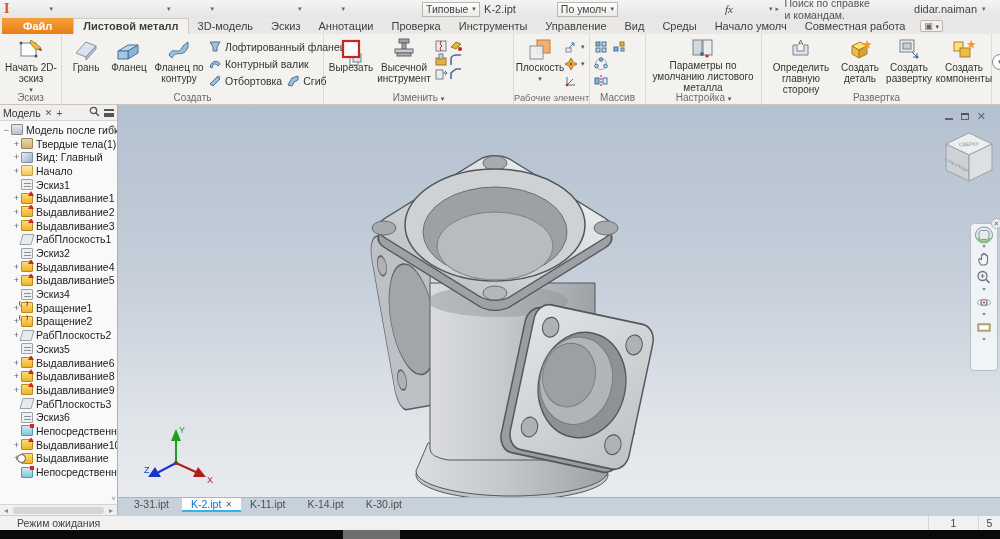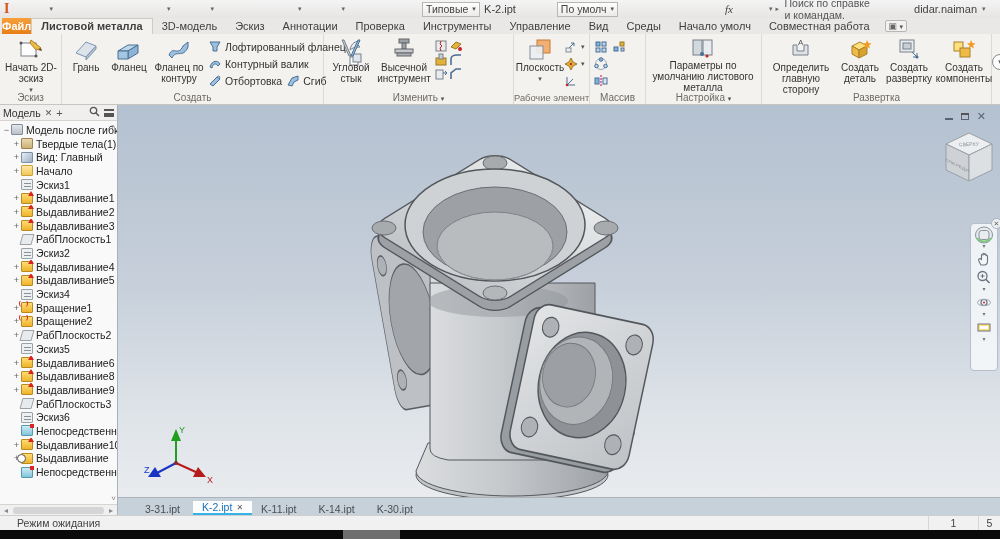--- a/index.html
+++ b/index.html
@@ -21,21 +21,21 @@
   .tb-right { margin-left:auto; display:flex; align-items:center; gap:5px; z-index:2; }
   .searchbox { display:flex; align-items:flex-end; gap:3px; color:#555; font-size:10.5px; }
   .winbtn { width:16px; height:14px; display:inline-flex; align-items:center; justify-content:center; color:#555; font-size:10px; }
   .bar-min { width:8px; height:2px; background:#555; display:inline-block; }
   .box-restore { width:8px; height:7px; border:1px solid #555; display:inline-block; position:relative; }
   .box-restore:before { content:""; position:absolute; left:-1px; top:-1px; width:8px; height:2px; background:#555; }
   .helpq { width:12px; height:12px; border:1px solid #777; border-radius:50%; display:inline-flex; align-items:center; justify-content:center; font-size:9px; color:#555; }
 
   
   .tabsrow { position:absolute; left:0; top:18px; width:1000px; height:16px; background:#e9e8e6; display:flex; align-items:flex-end; padding-left:2px; }
-  .tab-file { background:linear-gradient(#f6a03a,#e87f17); color:#fff; font-weight:bold; padding:1px 0 2px; height:16px; display:flex; align-items:center; }
+  .tab-file { background:linear-gradient(#f6a03a,#e87f17); color:#fff; font-weight:bold; padding:1px 21px 2px; height:16px; display:flex; align-items:center; }
   .rtab { padding:1px 9px 2px; height:16px; display:flex; align-items:center; color:#3f3f3f; white-space:nowrap; }
   .rtab.active { background:#f4f2ef; border:1px solid #cfccc7; border-bottom:none; font-weight:bold; }
   .tabs-extra { margin-left:6px; color:#666; font-size:9px; border:1px solid #b9b6b2; border-radius:2px; padding:0 3px; background:#f2f1ef; height:12px; line-height:11px; margin-bottom:2px; }
 
   
   .ribbon { position:absolute; left:0; top:34px; width:1000px; height:71px; background:#f4f2ef; border-bottom:1px solid #c8c5c0; display:flex; }
   .rg { position:relative; height:70px; border-right:1px solid #ddd9d3; padding:2px 3px 13px 3px; display:flex; align-items:flex-start; flex:none; }
   .rg-label { position:absolute; left:0; right:0; bottom:0; height:12px; text-align:center; font-size:10px; color:#6e6a64; line-height:12px; white-space:nowrap; overflow:hidden; }
   .bb { display:flex; flex-direction:column; align-items:center; height:55px; padding:1px 2px 0; text-align:center; font-size:10px; line-height:11px; color:#333; flex:none; }
   .bb svg { margin-bottom:1px; flex:none; }
@@ -91,21 +91,21 @@
   .navbar { position:absolute; left:852px; top:118px; width:28px; height:148px; background:rgba(244,247,250,0.9);
     border:1px solid #b6bfc9; border-radius:4px; display:flex; flex-direction:column; align-items:center; padding-top:2px; gap:1px; }
   .nav-close { position:absolute; right:-5px; top:-6px; width:11px; height:11px; border-radius:50%; background:#eef1f4; border:1px solid #aab3bd;
     font-size:7px; color:#666; display:flex; align-items:center; justify-content:center; }
   .nav-it { width:20px; height:17px; display:flex; align-items:center; justify-content:center; }
   .nav-dd { height:6px; font-size:6px; color:#777; line-height:5px; }
   .triad { position:absolute; left:25px; top:318px; }
 
   
   .doctabs { position:absolute; left:118px; right:0; top:497px; height:18px; background:#c7d1da; border-top:1px solid #aab4bd;
-    display:flex; align-items:flex-end; padding-left:18px; font-size:10.5px; }
+    display:flex; align-items:flex-start; padding-left:7px; font-size:10.5px; }
   .dtab { display:flex; align-items:center; gap:4px; padding:0 9px; color:#4a4f55; }
   .dtab.active { background:#fdfdfd; color:#1673b9; border-bottom:2px solid #35b2e8; }
   .dtab .dclose { font-size:8px; color:#556; }
 
   
   .statusbar { position:absolute; left:0; top:515px; width:1000px; height:15px; background:#f1f1f1; border-top:1px solid #cfcfcf;
     display:flex; align-items:center; font-size:10.5px; color:#444; }
   .sb-msg { padding-left:17px; }
   .sb-cells { margin-left:auto; display:flex; height:100%; }
   .sb-cell { width:50px; border-left:1px solid #d6d6d6; display:flex; align-items:center; justify-content:center; }
@@ -259,21 +259,21 @@
       </span>
     <span class="winbtn">✕</span>
   </span>
 </div>
 
 <div class="tabsrow">
   <span class="tab-file">Файл</span>
   <span style="display:flex; align-items:flex-end;">
 
       <span class="rtab active">
-        <span>Листовой металла</span>
+        <span>Листовой металл</span>
       </span>
 
       <span class="rtab">
         <span>3D-модель</span>
       </span>
 
       <span class="rtab">
         <span>Эскиз</span>
       </span>
 
@@ -397,24 +397,23 @@
             <rect x="5" y="1" width="8" height="8" fill="#dfe6ee" stroke="#77808a"></rect>
           </svg>
         </span>
     </div>
     <div class="rg-label">Создать</div>
   </div>
 
   <div class="rg" style="width:190px;">
     <div class="bb" style="width:48px;">
       <svg width="26" height="24">
-          <path d="M4 3 L11 19 L13 19 L6 3 Z" fill="#c9cfd6" stroke="#77808a"></path>
-          <path d="M22 3 L15 19 L13 19 L20 3 Z" fill="#9cc1e0" stroke="#4a6f94"></path>
-        </svg>
-      <span>Угловой стык</span>
+          <rect x="5" y="4" width="16" height="16" fill="#fdfdfd" stroke="#cc2222" stroke-width="2.2"></rect>
+        </svg>
+      <span>Вырезать</span>
     </div>
     <div class="bb" style="width:58px;">
       <svg width="26" height="24">
           <rect x="8" y="2" width="10" height="4" fill="#9aa2aa" stroke="#666"></rect>
           <rect x="11" y="6" width="4" height="6" fill="#9aa2aa" stroke="#666"></rect>
           <rect x="4" y="12" width="18" height="4" fill="#c3c9cf" stroke="#666"></rect>
           <rect x="6" y="16" width="14" height="3" fill="#aab1b8" stroke="#666"></rect>
         </svg>
       <span>Высечной инструмент</span>
     </div>

